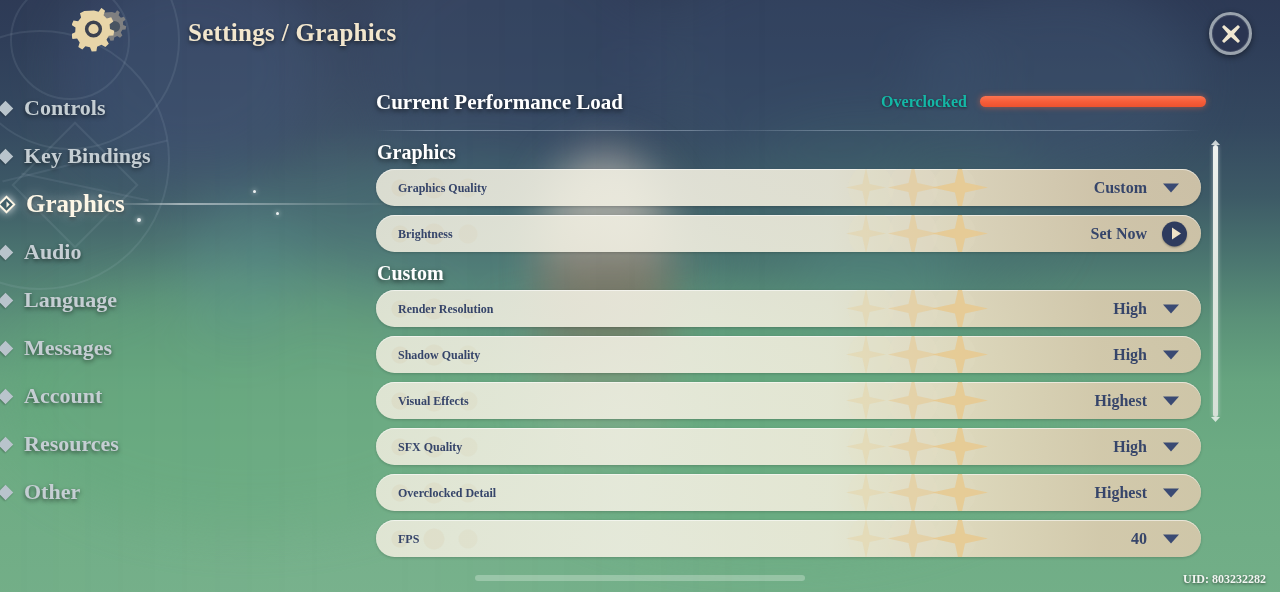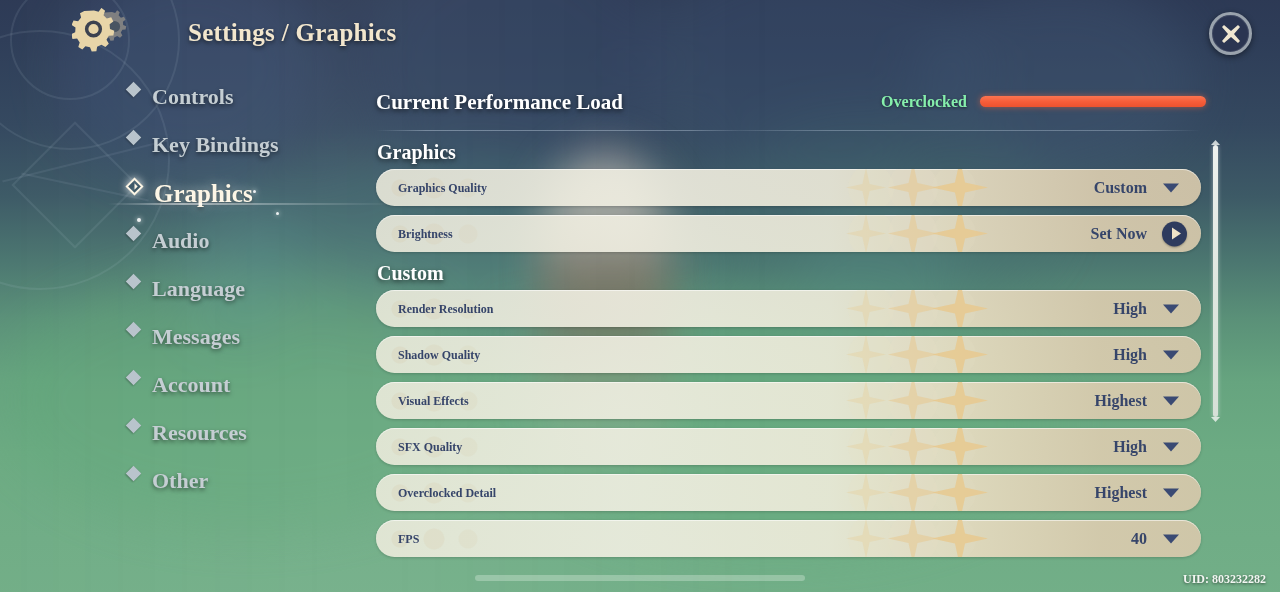--- a/index.html
+++ b/index.html
@@ -77,22 +77,22 @@
     border:3px solid #9aa3ad;
     box-shadow:0 2px 6px rgba(0,0,0,.45), inset 0 0 0 1px rgba(255,255,255,.1);
     display:flex; align-items:center; justify-content:center;
     cursor:pointer;
   }
   #close-btn svg { display:block; }
 
   
   #sidebar { position:absolute; left:0; top:84px; width:360px; z-index:5; }
   .nav-item {
-    display:flex; align-items:flex-start; height:48px;
-    padding-left:128px; cursor:pointer; position:relative;
+    display:flex; align-items:center; height:48px;
+    cursor:pointer; position:relative;
   }
   .nav-diamond {
     width:11px; height:11px; background:#b9c4cc;
     transform:rotate(45deg); margin-right:13px; flex:none;
     box-shadow:0 1px 2px rgba(0,0,0,.3);
   }
   .nav-label {
     font-size:22px; font-weight:bold; color:#c5ced3;
     text-shadow:0 2px 4px rgba(0,0,0,.5);
     white-space:nowrap;
@@ -127,21 +127,21 @@
 
   .perf-row { position:relative; height:38px; }
   .perf-title {
     position:absolute; left:0; top:0;
     font-size:21px; font-weight:bold; color:#ffffff;
     text-shadow:0 2px 5px rgba(0,0,0,.6);
     white-space:nowrap;
   }
   .perf-status {
     position:absolute; right:239px; top:3px;
-    font-size:16px; font-weight:bold; color:#86efac;
+    font-size:16px; font-weight:bold; color:#14b8a6;
     text-shadow:0 1px 3px rgba(0,0,0,.5);
     white-space:nowrap;
   }
   .perf-bar-track {
     position:absolute; right:0; top:6px; width:226px; height:11px;
     border-radius:6px; background:rgba(255,255,255,.10);
   }
   .perf-bar-fill {
     height:100%; border-radius:6px;
     background:linear-gradient(180deg,#fb7450 0%,#f65c38 55%,#ec522f 100%);

